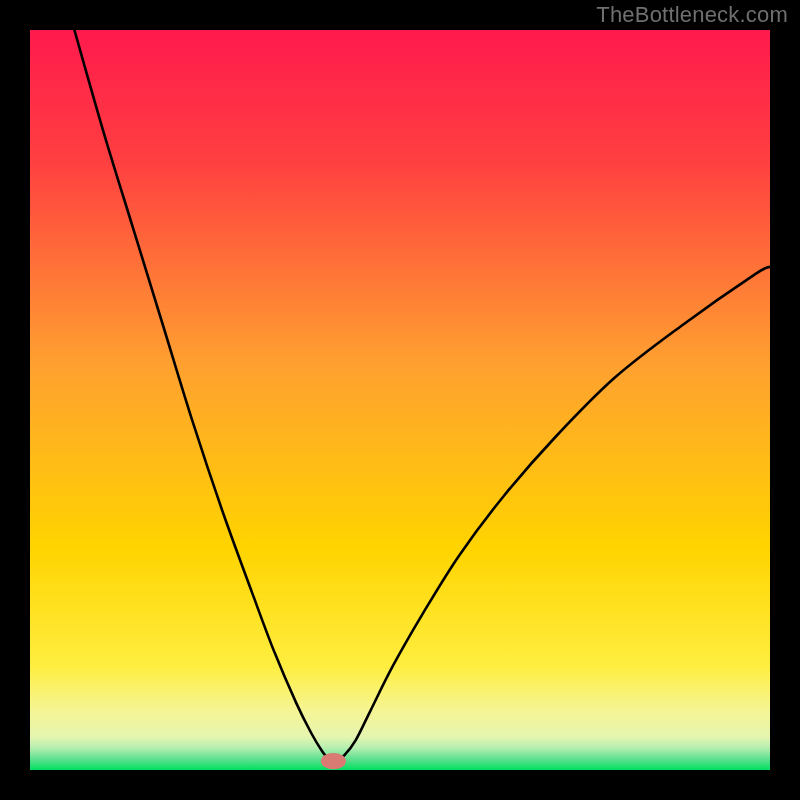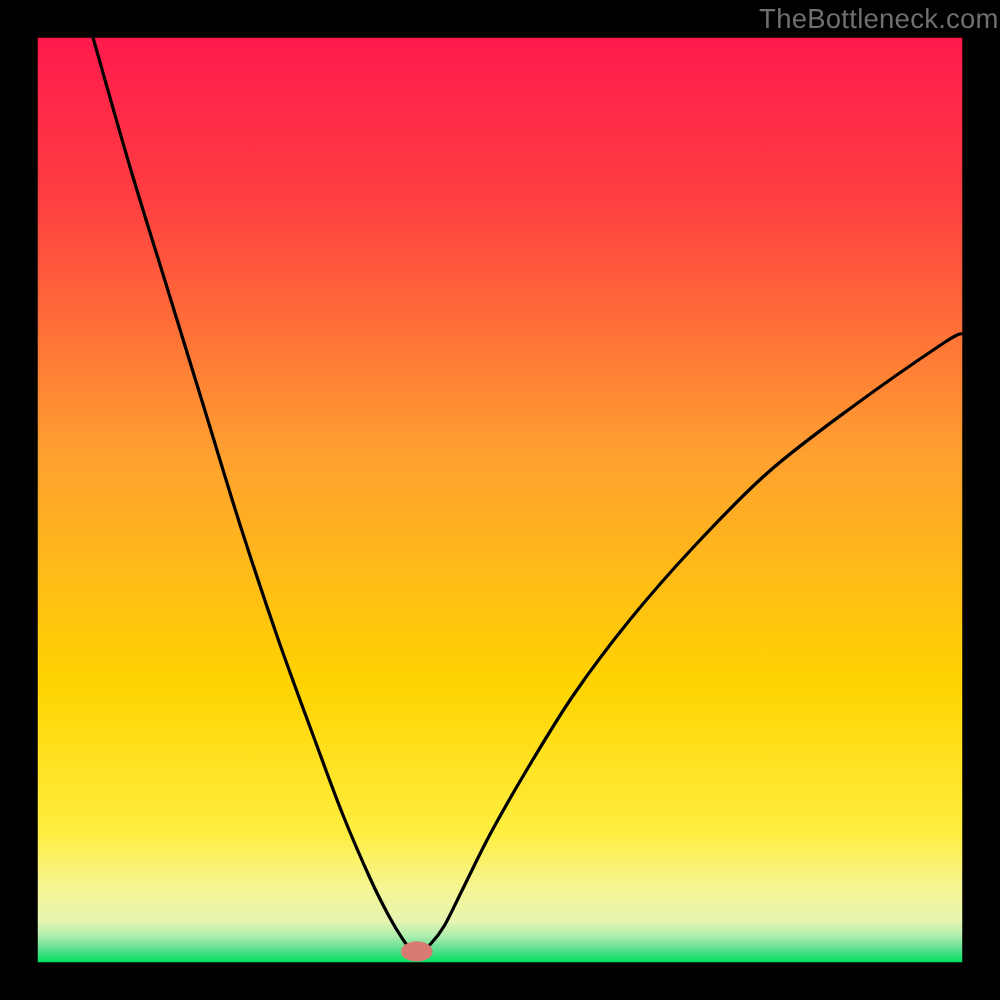--- a/index.html
+++ b/index.html
@@ -15,21 +15,21 @@
     position: absolute;
     left: 0;
     top: 0;
     width: 800px;
     height: 800px;
     background: #000;
   }
   .watermark {
     position: absolute;
     top: 2px;
-    right: 1px;
+    right: 12px;
     font-size: 22px;
     color: #6f6f6f;
     font-weight: 400;
     letter-spacing: 0.2px;
     z-index: 10;
   }
   svg.plot {
     position: absolute;
     left: 30px;
     top: 30px;

